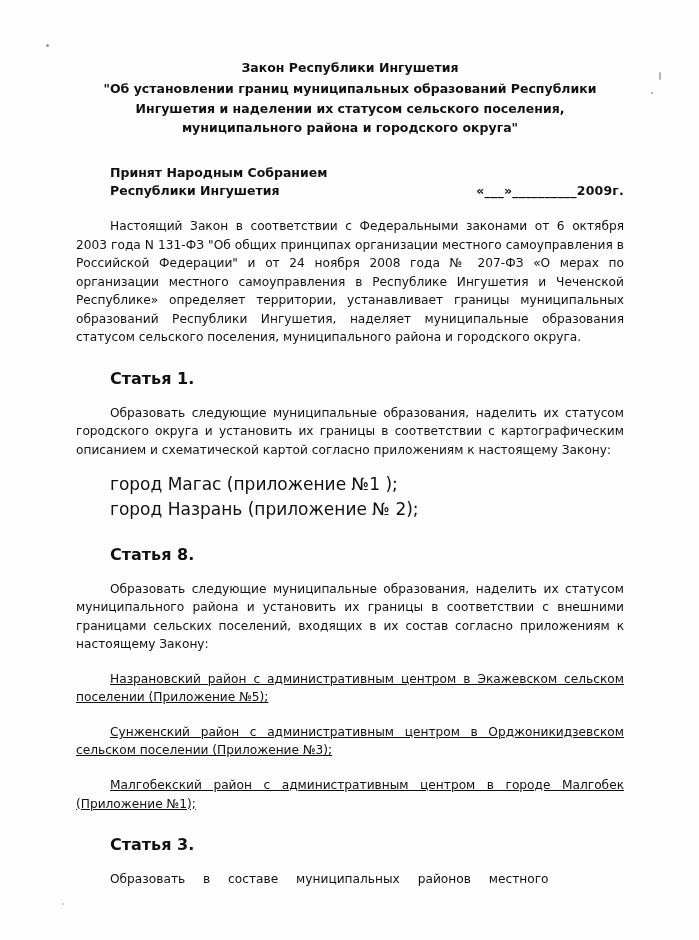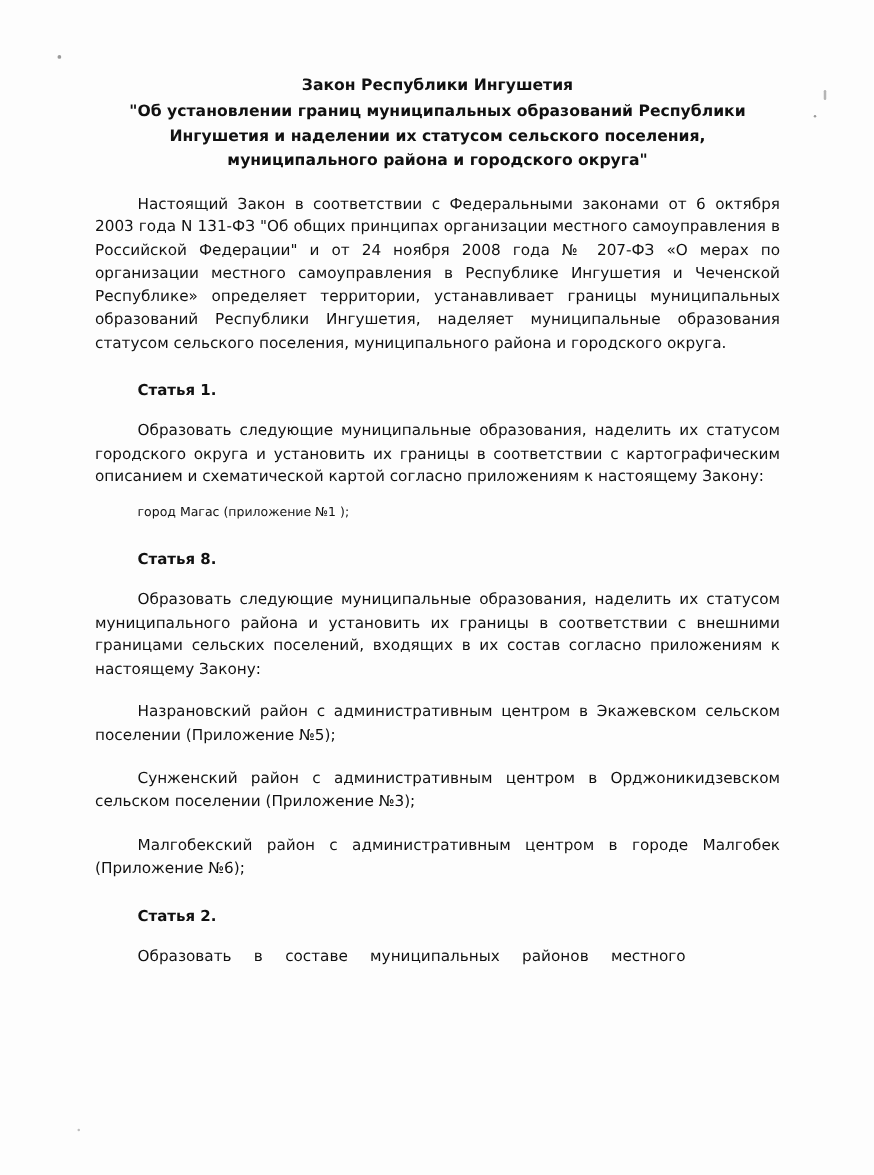--- a/index.html
+++ b/index.html
@@ -64,37 +64,38 @@
     margin-top: 16px;
     font-size: 12.2px;
     line-height: 1.52;
     text-align: justify;
     text-indent: 34px;
   }
   .article-head {
     margin-top: 22px;
     margin-left: 34px;
     font-weight: bold;
-    font-size: 12px;
+    font-size: 16px;
   }
   .list {
     margin-top: 4px;
     margin-left: 34px;
-    font-size: 10px;
+    font-size: 17px;
     line-height: 1.5;
   }
   .list-item {
     display: block;
   }
   .sub-para {
     margin-top: 16px;
     font-size: 12.2px;
     line-height: 1.52;
     text-align: justify;
     text-indent: 34px;
+    text-decoration: underline;
   }
   .speck {
     position: absolute;
     background: #9a9a9a;
     border-radius: 50%;
   }
   .speck-a { left: 46px; top: 44px; width: 3px; height: 3px; }
   .speck-b { left: 659px; top: 72px; width: 2px; height: 8px; background: #b5b5b5; border-radius: 1px; }
   .speck-c { left: 651px; top: 92px; width: 2px; height: 2px; }
   .speck-d { left: 62px; top: 903px; width: 2px; height: 2px; background: #bdbdbd; }
@@ -109,32 +110,38 @@
   <div class="speck speck-c"></div>
   <div class="speck speck-d"></div>
 
   <div class="content">
 
     <div class="title-block">
       <span class="title-line-1">Закон Республики Ингушетия</span>
       <span class="title-line-2">"Об установлении границ муниципальных образований Республики Ингушетия и наделении их статусом  сельского поселения, муниципального района и городского округа"</span>
     </div>
 
+    <div class="adopted-block">
+      <span class="adopted-line">Принят Народным Собранием</span>
+      <span class="adopted-line">Республики Ингушетия</span>
+      <span class="date-line">«___»__________2009г.</span>
+    </div>
 
     <p class="para">Настоящий Закон в соответствии с Федеральными законами от 6 октября 2003 года N 131-ФЗ "Об общих принципах организации местного самоуправления в Российской Федерации" и от 24 ноября 2008 года № 207-ФЗ «О мерах по организации местного самоуправления в Республике Ингушетия и Чеченской Республике» определяет территории, устанавливает границы муниципальных образований Республики Ингушетия, наделяет муниципальные образования статусом сельского поселения, муниципального района и городского округа.</p>
 
     <div class="article-head">Статья 1.</div>
     <p class="para">Образовать следующие муниципальные образования, наделить их статусом городского округа и установить их границы в соответствии с картографическим описанием и схематической картой согласно приложениям к настоящему Закону:</p>
     <div class="list">
       <span class="list-item">город Магас (приложение №1 );</span>
+      <span class="list-item">город Назрань (приложение № 2);</span>
     </div>
 
     <div class="article-head">Статья 8.</div>
     <p class="para">Образовать следующие муниципальные образования, наделить их статусом муниципального района и установить их границы в соответствии с внешними границами сельских поселений, входящих в их состав согласно приложениям к настоящему Закону:</p>
     <p class="sub-para">Назрановский район с административным центром в Экажевском сельском поселении (Приложение №5);</p>
     <p class="sub-para">Сунженский район с административным центром в Орджоникидзевском сельском поселении (Приложение №3);</p>
-    <p class="sub-para">Малгобекский район с административным центром в городе Малгобек (Приложение №6);</p>
+    <p class="sub-para">Малгобекский район с административным центром в городе Малгобек (Приложение №1);</p>
 
-    <div class="article-head">Статья 2.</div>
+    <div class="article-head">Статья 3.</div>
     <p class="para" style="text-align: justify; word-spacing: 14px;">Образовать в составе муниципальных районов местного</p>
 
   </div>
 </div>
 
 </body></html>

